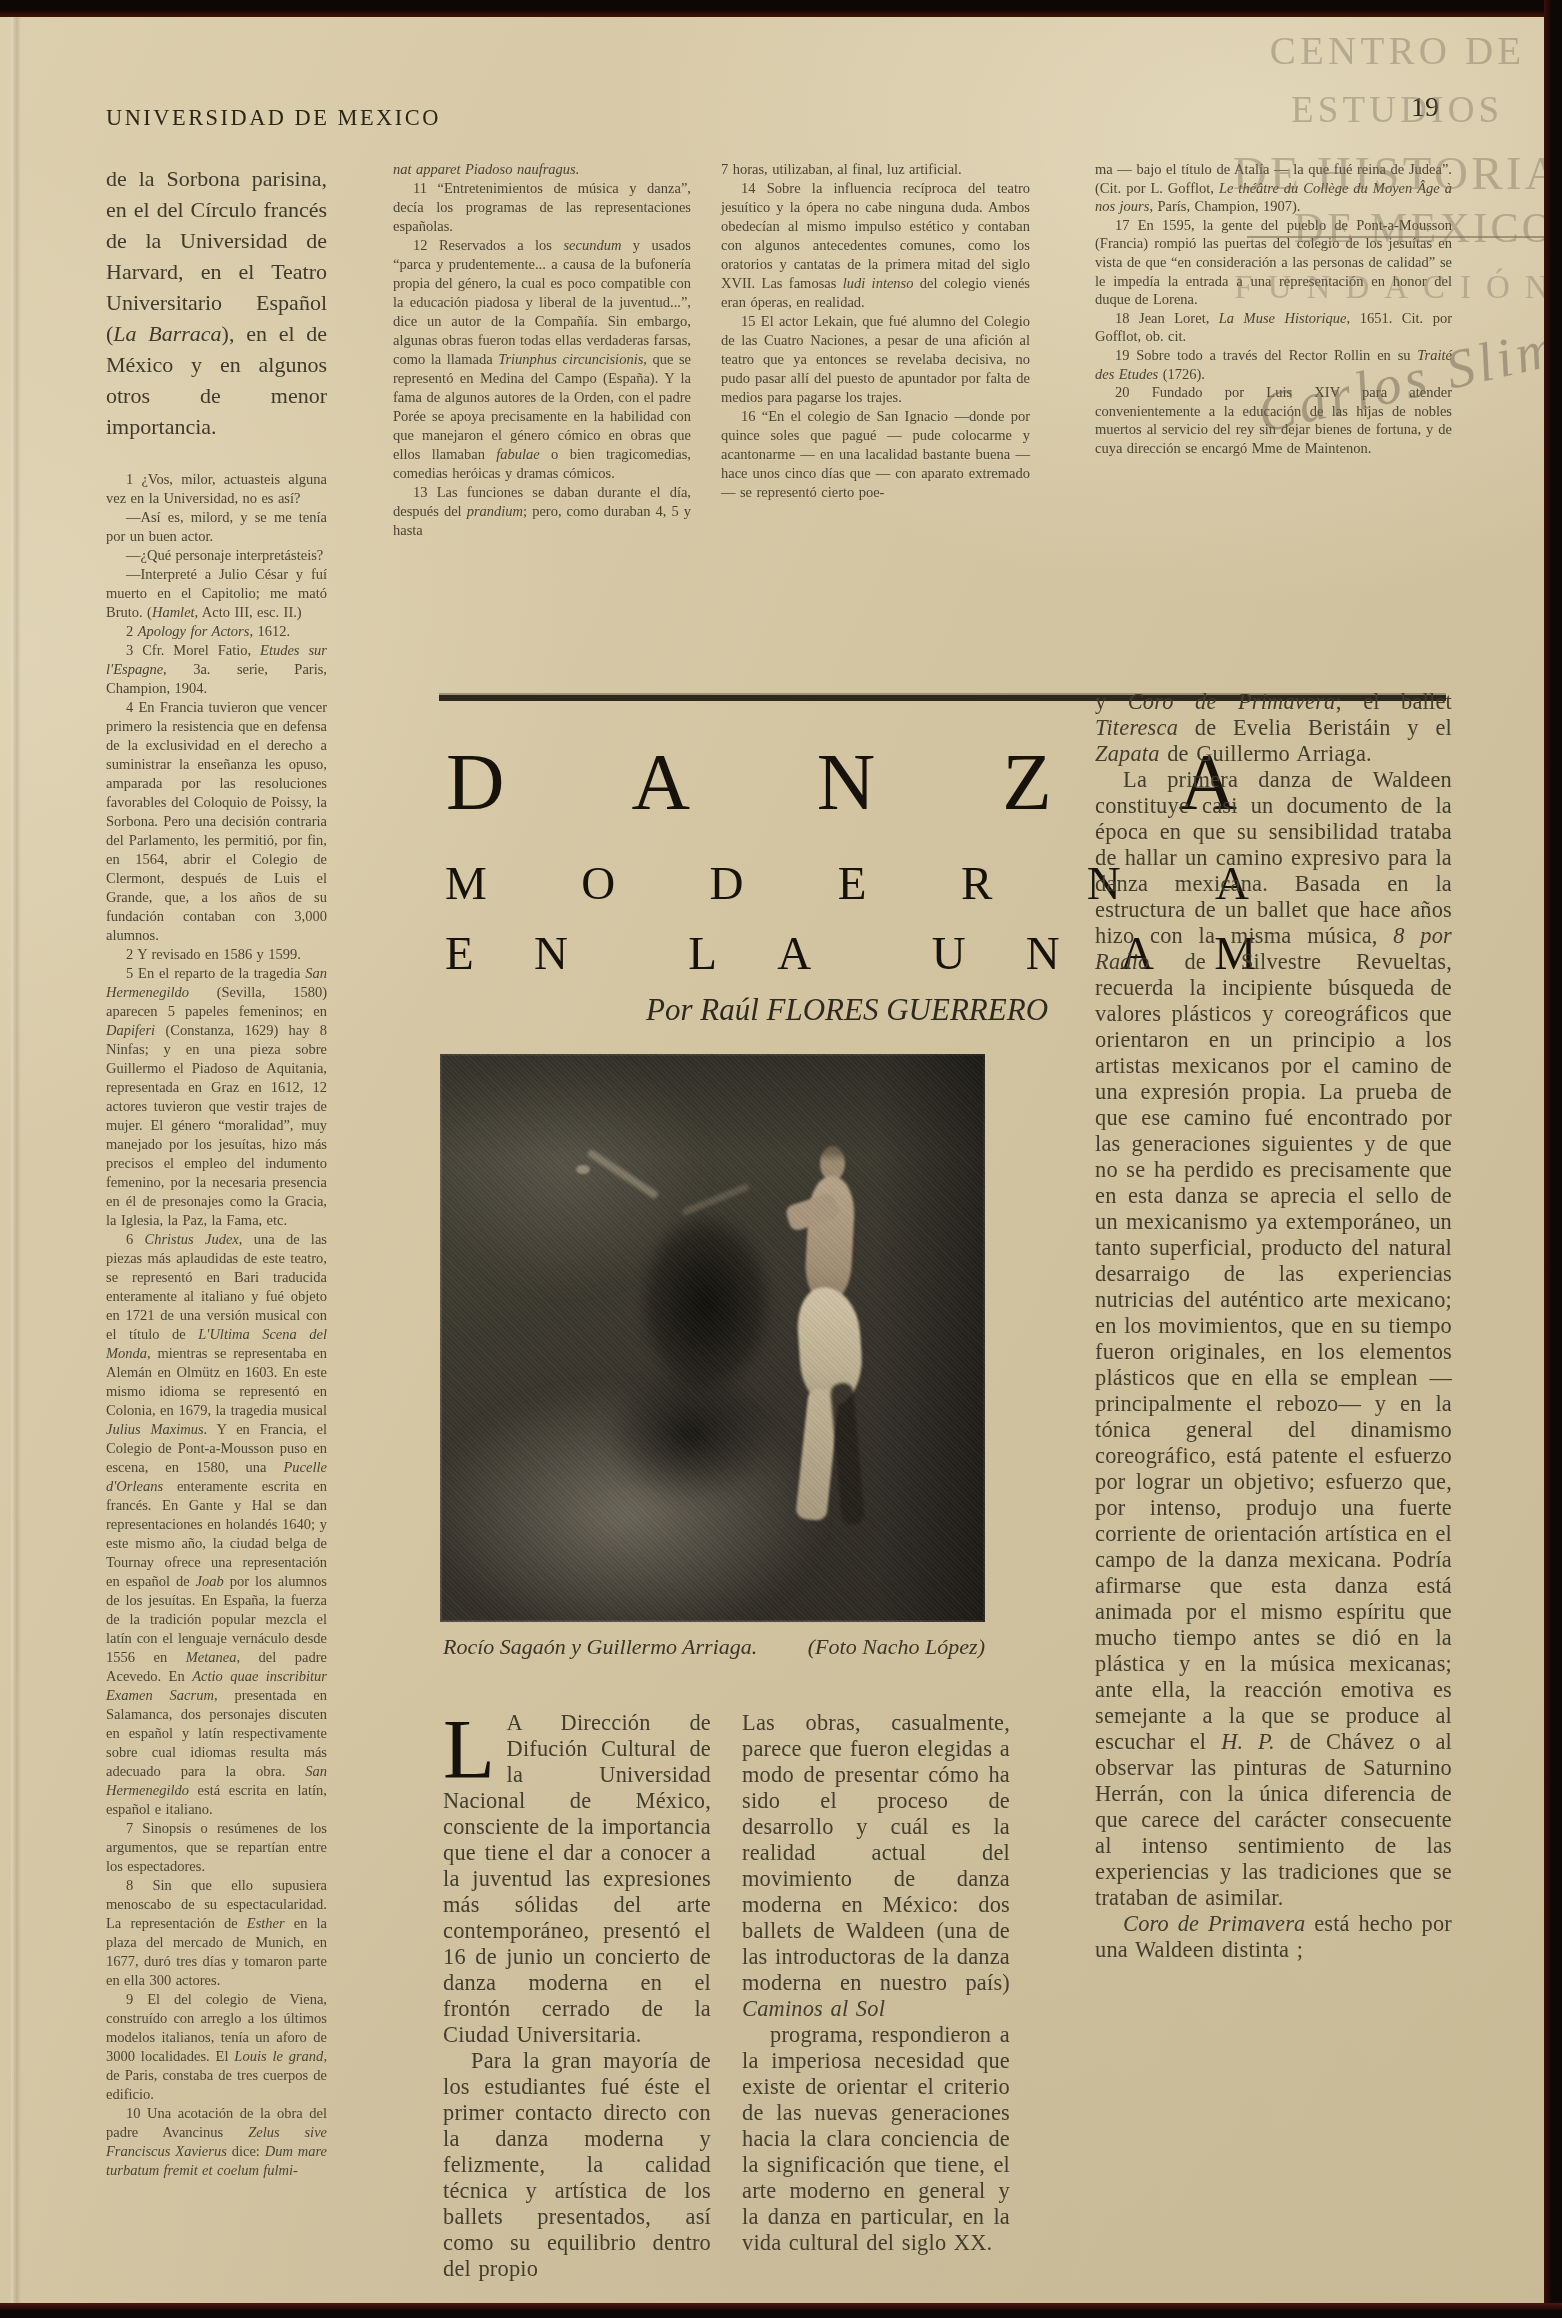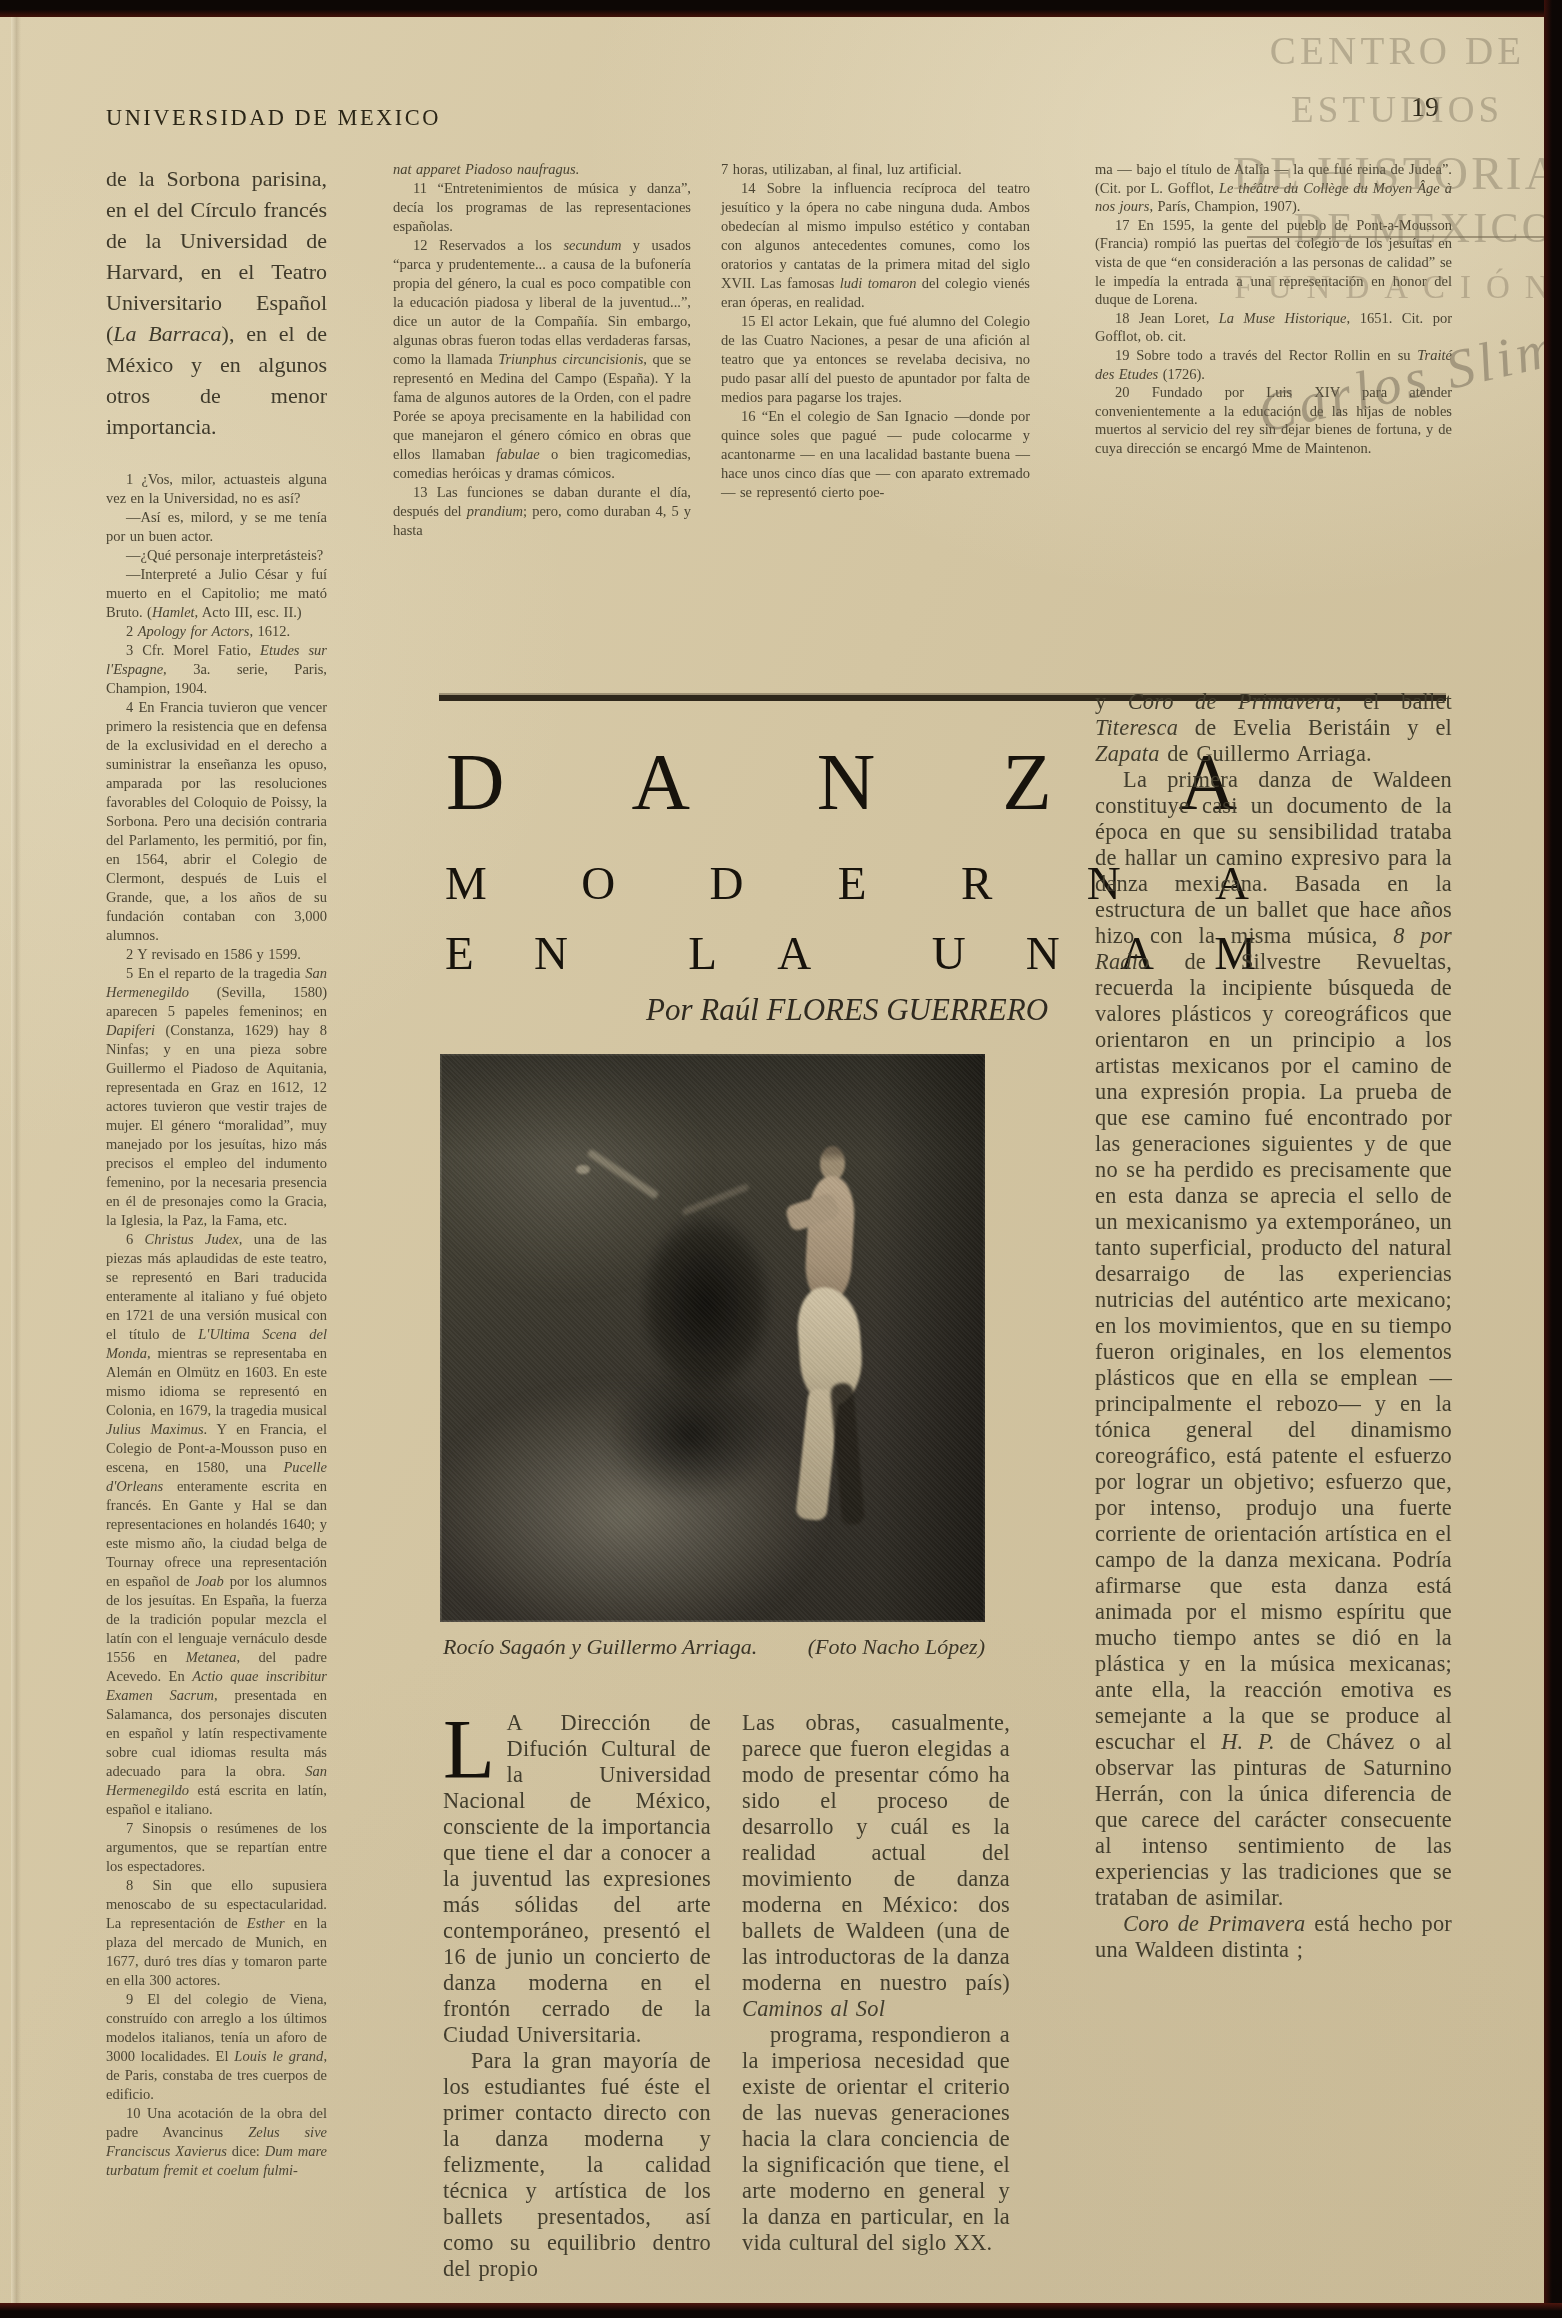--- a/index.html
+++ b/index.html
@@ -140,21 +140,21 @@
     <div class="fnlist cont-first">
         <p class="fn"><i>nat apparet Piadoso naufragus.</i></p>
         <p class="fn">11 “Entretenimientos de música y danza”, decía los programas de las representaciones españolas.</p>
         <p class="fn">12 Reservados a los <i>secundum</i> y usados “parca y prudentemente... a causa de la bufonería propia del género, la cual es poco compatible con la educación piadosa y liberal de la juventud...”, dice un autor de la Compañía. Sin embargo, algunas obras fueron todas ellas verdaderas farsas, como la llamada <i>Triunphus circuncisionis</i>, que se representó en Medina del Campo (España). Y la fama de algunos autores de la Orden, con el padre Porée se apoya precisamente en la habilidad con que manejaron el género cómico en obras que ellos llamaban <i>fabulae</i> o bien tragicomedias, comedias heróicas y dramas cómicos.</p>
         <p class="fn">13 Las funciones se daban durante el día, después del <i>prandium</i>; pero, como duraban 4, 5 y hasta</p>
       </div>
   </section>
   <section class="fncol col3">
     <div class="fnlist cont-first">
         <p class="fn">7 horas, utilizaban, al final, luz artificial.</p>
-        <p class="fn">14 Sobre la influencia recíproca del teatro jesuítico y la ópera no cabe ninguna duda. Ambos obedecían al mismo impulso estético y contaban con algunos antecedentes comunes, como los oratorios y cantatas de la primera mitad del siglo XVII. Las famosas <i>ludi tomaron</i> del colegio vienés eran óperas, en realidad.</p>
+        <p class="fn">14 Sobre la influencia recíproca del teatro jesuítico y la ópera no cabe ninguna duda. Ambos obedecían al mismo impulso estético y contaban con algunos antecedentes comunes, como los oratorios y cantatas de la primera mitad del siglo XVII. Las famosas <i>ludi intenso</i> del colegio vienés eran óperas, en realidad.</p>
         <p class="fn">15 El actor Lekain, que fué alumno del Colegio de las Cuatro Naciones, a pesar de una afición al teatro que ya entonces se revelaba decisiva, no pudo pasar allí del puesto de apuntador por falta de medios para pagarse los trajes.</p>
         <p class="fn">16 “En el colegio de San Ignacio —donde por quince soles que pagué — pude colocarme y acantonarme — en una lacalidad bastante buena — hace unos cinco días que — con aparato extremado — se representó cierto poe-</p>
       </div>
   </section>
   <section class="fncol col4">
     <div class="fnlist cont-first">
         <p class="fn">ma — bajo el título de Atalía — la que fué reina de Judea”. (Cit. por L. Gofflot, <i>Le théâtre du Collège du Moyen Âge à nos jours</i>, París, Champion, 1907).</p>
         <p class="fn">17 En 1595, la gente del pueblo de Pont-a-Mousson (Francia) rompió las puertas del colegio de los jesuítas en vista de que “en consideración a las personas de calidad” se le impedía la entrada a una representación en honor del duque de Lorena.</p>
         <p class="fn">18 Jean Loret, <i>La Muse Historique</i>, 1651. Cit. por Gofflot, ob. cit.</p>
         <p class="fn">19 Sobre todo a través del Rector Rollin en su <i>Traité des Etudes</i> (1726).</p>

